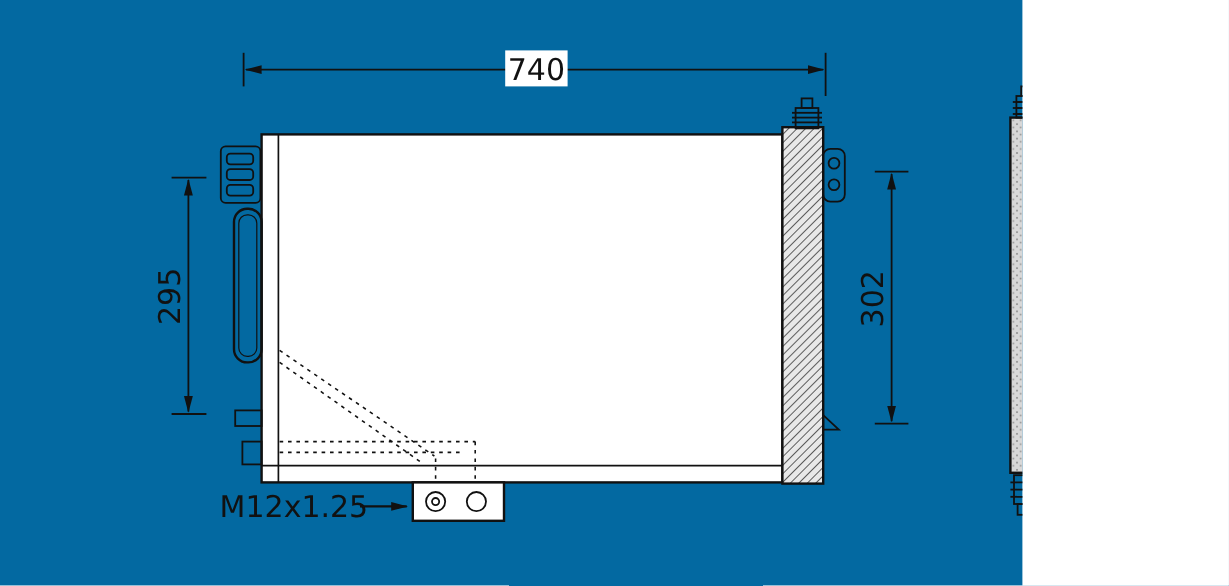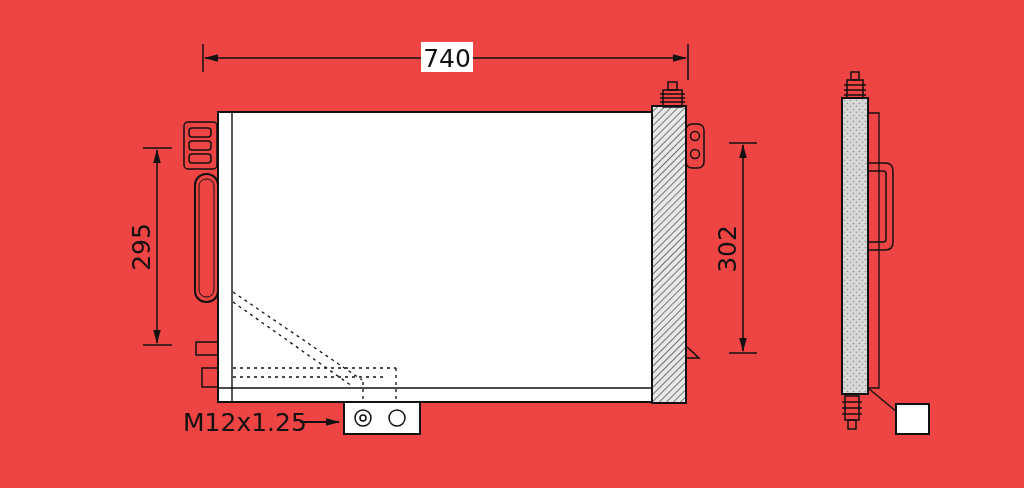--- a/index.html
+++ b/index.html
@@ -2,23 +2,23 @@
 <html><head>
 <meta charset="utf-8">
 <style>
   html, body {
     margin: 0;
     padding: 0;
     background: #ffffff;
   }
   .canvas {
     position: relative;
-    width: 1024px;
+    width: 852px;
     height: 488px;
-    background: #ef4444;
+    background: #0369a1;
     overflow: hidden;
     font-family: "DejaVu Sans", sans-serif;
   }
   svg text {
     font-family: "DejaVu Sans", sans-serif;
     fill: #111111;
   }
 </style>
 </head>
 <body>

